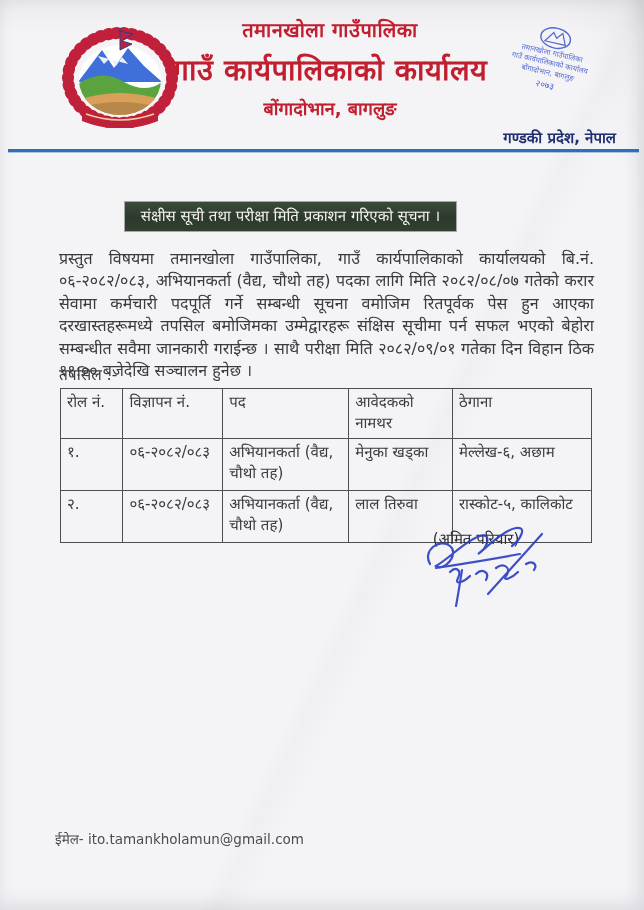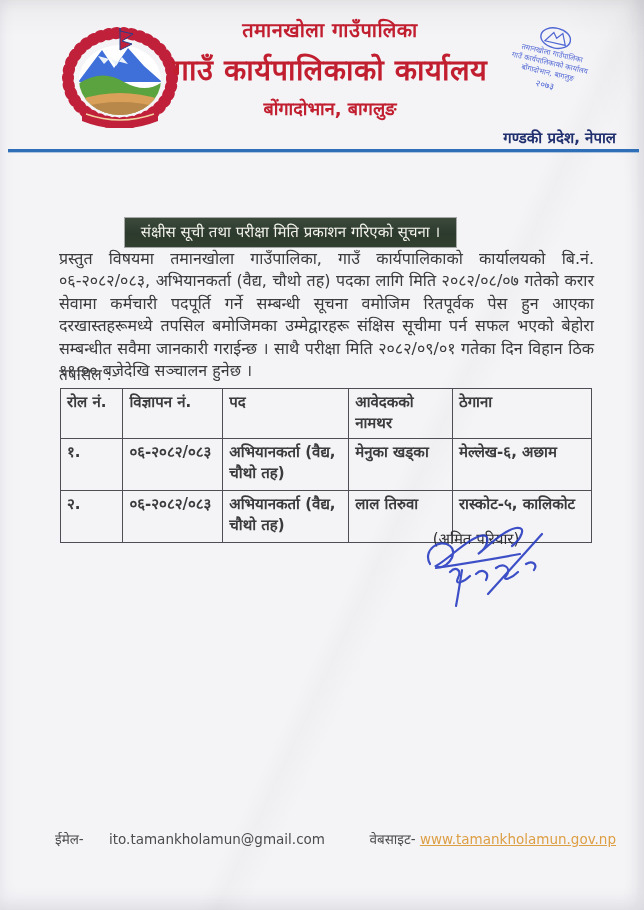--- a/index.html
+++ b/index.html
@@ -45,21 +45,20 @@
   
   .date-line{
     position:absolute;right:30px;top:168px;
     font-size:15px;color:#3d3d40;
   }
   .notice-bar{
     position:absolute;left:125px;top:202px;width:331px;height:29px;
     background:linear-gradient(180deg,#3c4a3c 0%,#2c3a2d 55%,#31402f 100%);
     color:#f4f3ec;text-align:center;font-size:15px;line-height:29px;
     box-shadow:0 0 0 1px rgba(20,30,20,0.35);
-    margin-top:16px;
   }
   
   .body-text{
     position:absolute;left:59px;right:50px;top:248px;
     font-size:16px;line-height:22.4px;color:#3b3b3e;
     text-align:justify;
   }
   .tapasil{
     position:absolute;left:59px;top:363px;
     font-size:15.5px;color:#3b3b3e;
@@ -67,42 +66,42 @@
   
   table.roster{
     position:absolute;left:60px;top:388px;width:532px;
     border-collapse:collapse;table-layout:fixed;
     font-size:15px;color:#3b3b3e;
   }
   table.roster th, table.roster td{
     border:1.4px solid #4e4f54;
     padding:3px 6px 4px 6px;
     text-align:left;vertical-align:top;
-    font-weight:bold;line-height:21px;
+    font-weight:normal;line-height:21px;
     overflow:hidden;
   }
   table.roster th{height:21px;}
   table.roster td{height:44px;}
   .c-rol{width:62px;}.c-bigyapan{width:99px;}.c-pad{width:125px;}.c-name{width:103px;}.c-address{width:138px;}
   
   .signature-block{
     position:absolute;left:358px;top:528px;width:236px;
     text-align:center;color:#2f2f33;
   }
   .signature-scribble{position:absolute;left:34px;top:-8px;width:190px;height:88px;}
   .sig-name{font-size:15px;}
   .sig-designation{margin-top:7px;font-size:15px;}
   
   .footer{
     position:absolute;left:55px;right:28px;top:830px;
     display:flex;justify-content:space-between;align-items:baseline;
     font-size:13.5px;color:#4c4c4f;
   }
   .footer .email-label,.footer .website-label{font-weight:normal;}
-  .footer .email-value{font-family:"DejaVu Sans", sans-serif;color:#4c4c4f;margin-left:21px;}
+  .footer .email-value{font-family:"DejaVu Sans", sans-serif;color:#4c4c4f;}
   .website-link{color:#dd9f44;text-decoration:underline;cursor:pointer;}
 </style>
 </head>
 <body>
 
 <div class="paper">
 
   <div class="emblem">
     <svg width="116" height="104" viewBox="0 0 116 104">
       <defs>
@@ -199,19 +198,15 @@
       </g>
     </svg>
     <div class="sig-name">(अमित परियार)</div>
   </div>
 
   <div class="footer">
     <div>
       <span class="email-label">ईमेल-</span>
       <span class="email-value">ito.tamankholamun@gmail.com</span>
     </div>
-    <div>
-      <span class="website-label">वेबसाइट-</span>
-      <span class="website-link">www.tamankholamun.gov.np</span>
-    </div>
   </div>
 
 </div>
 
 </body></html>

